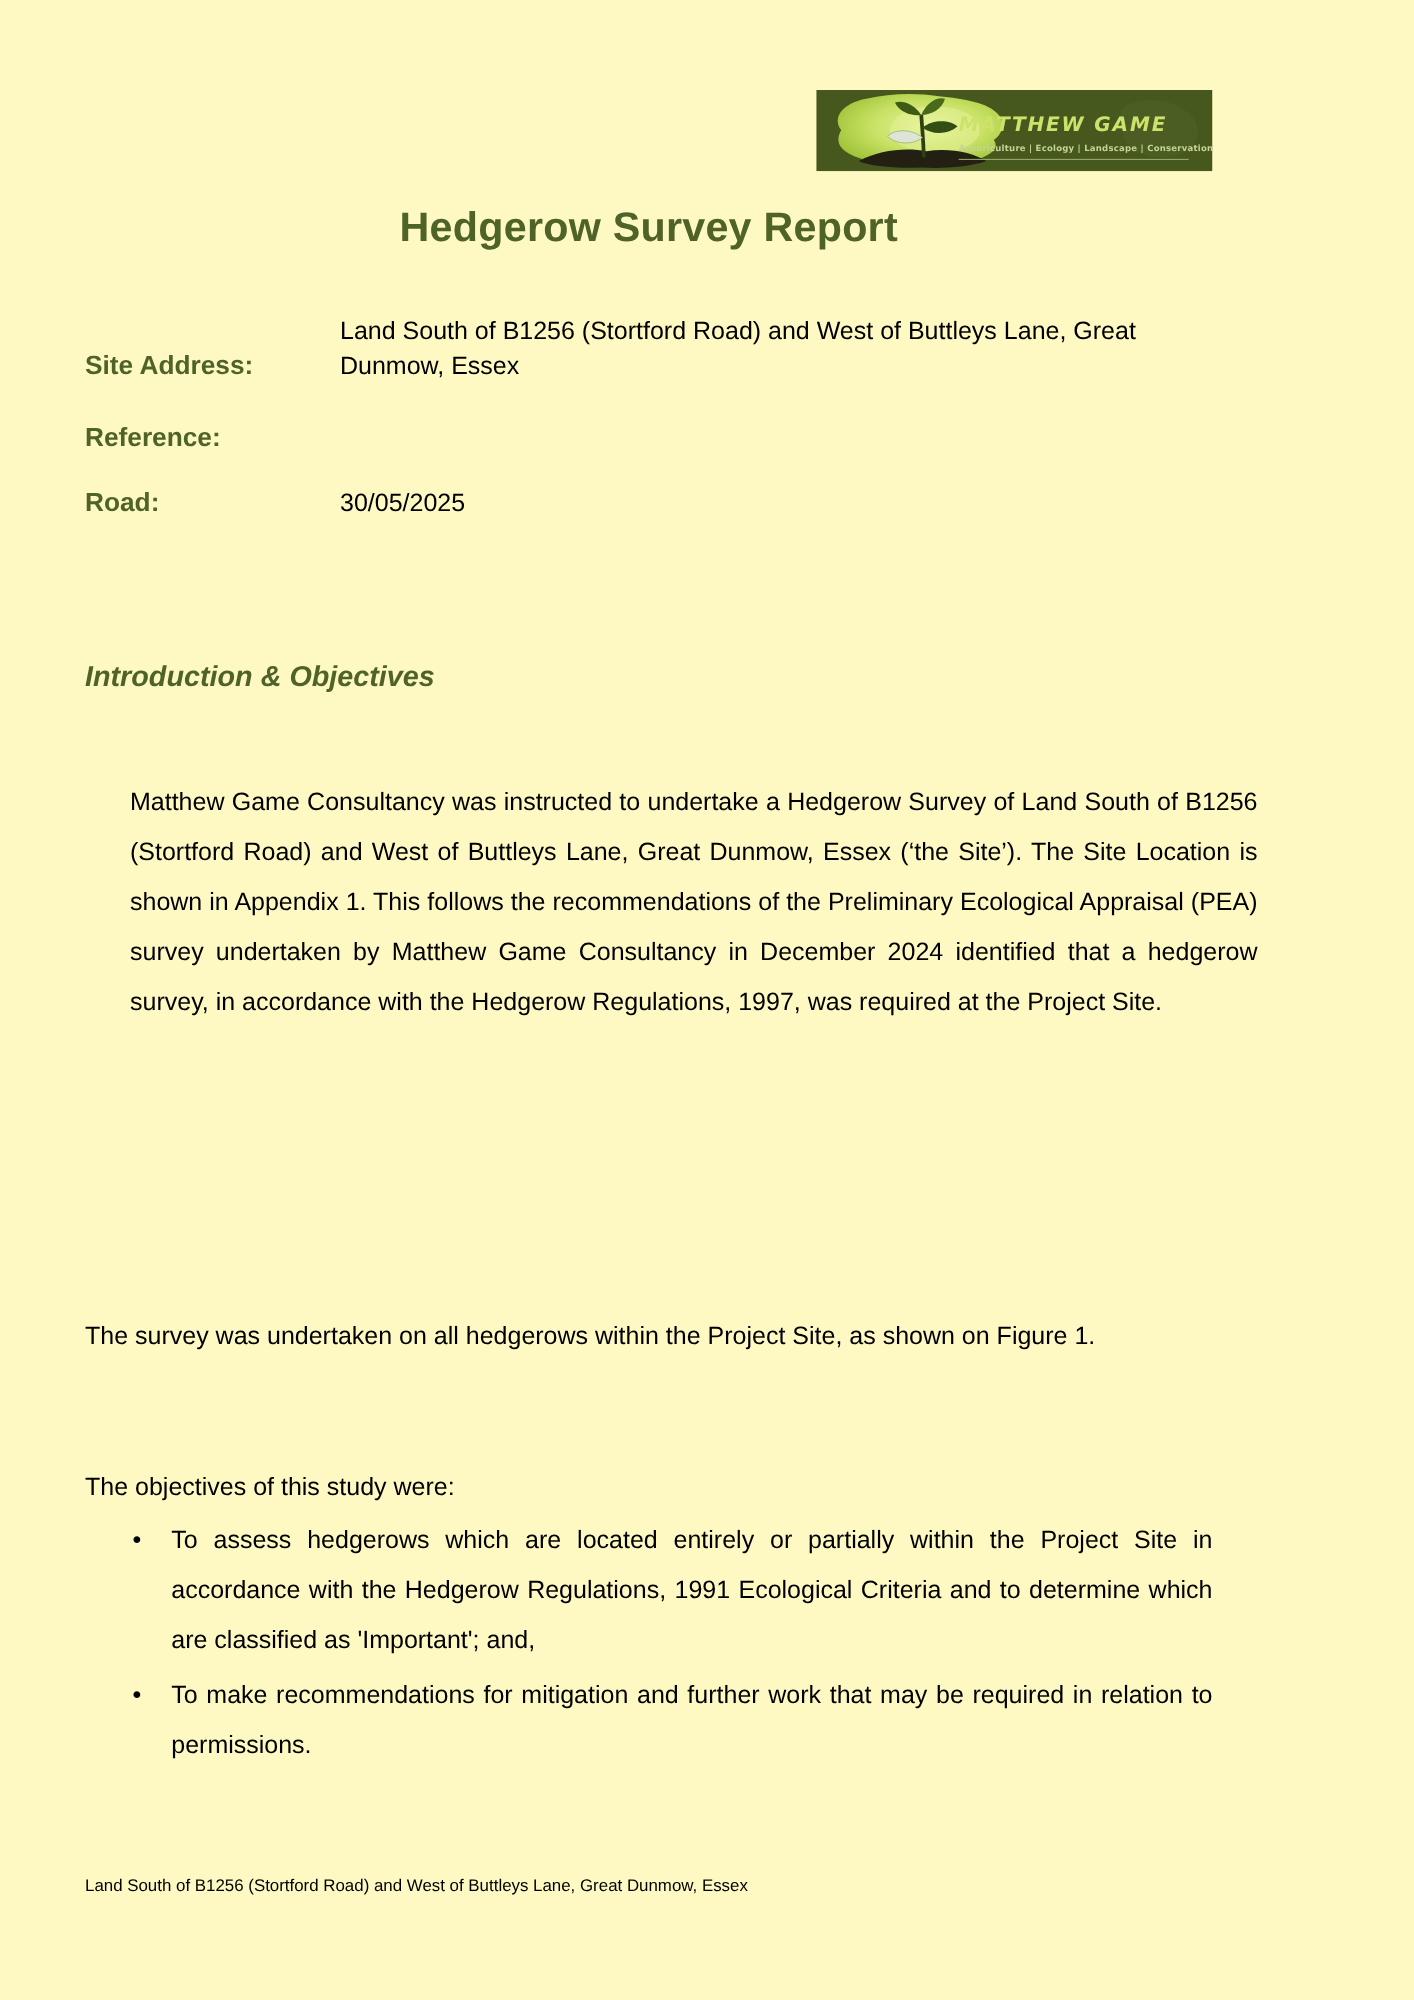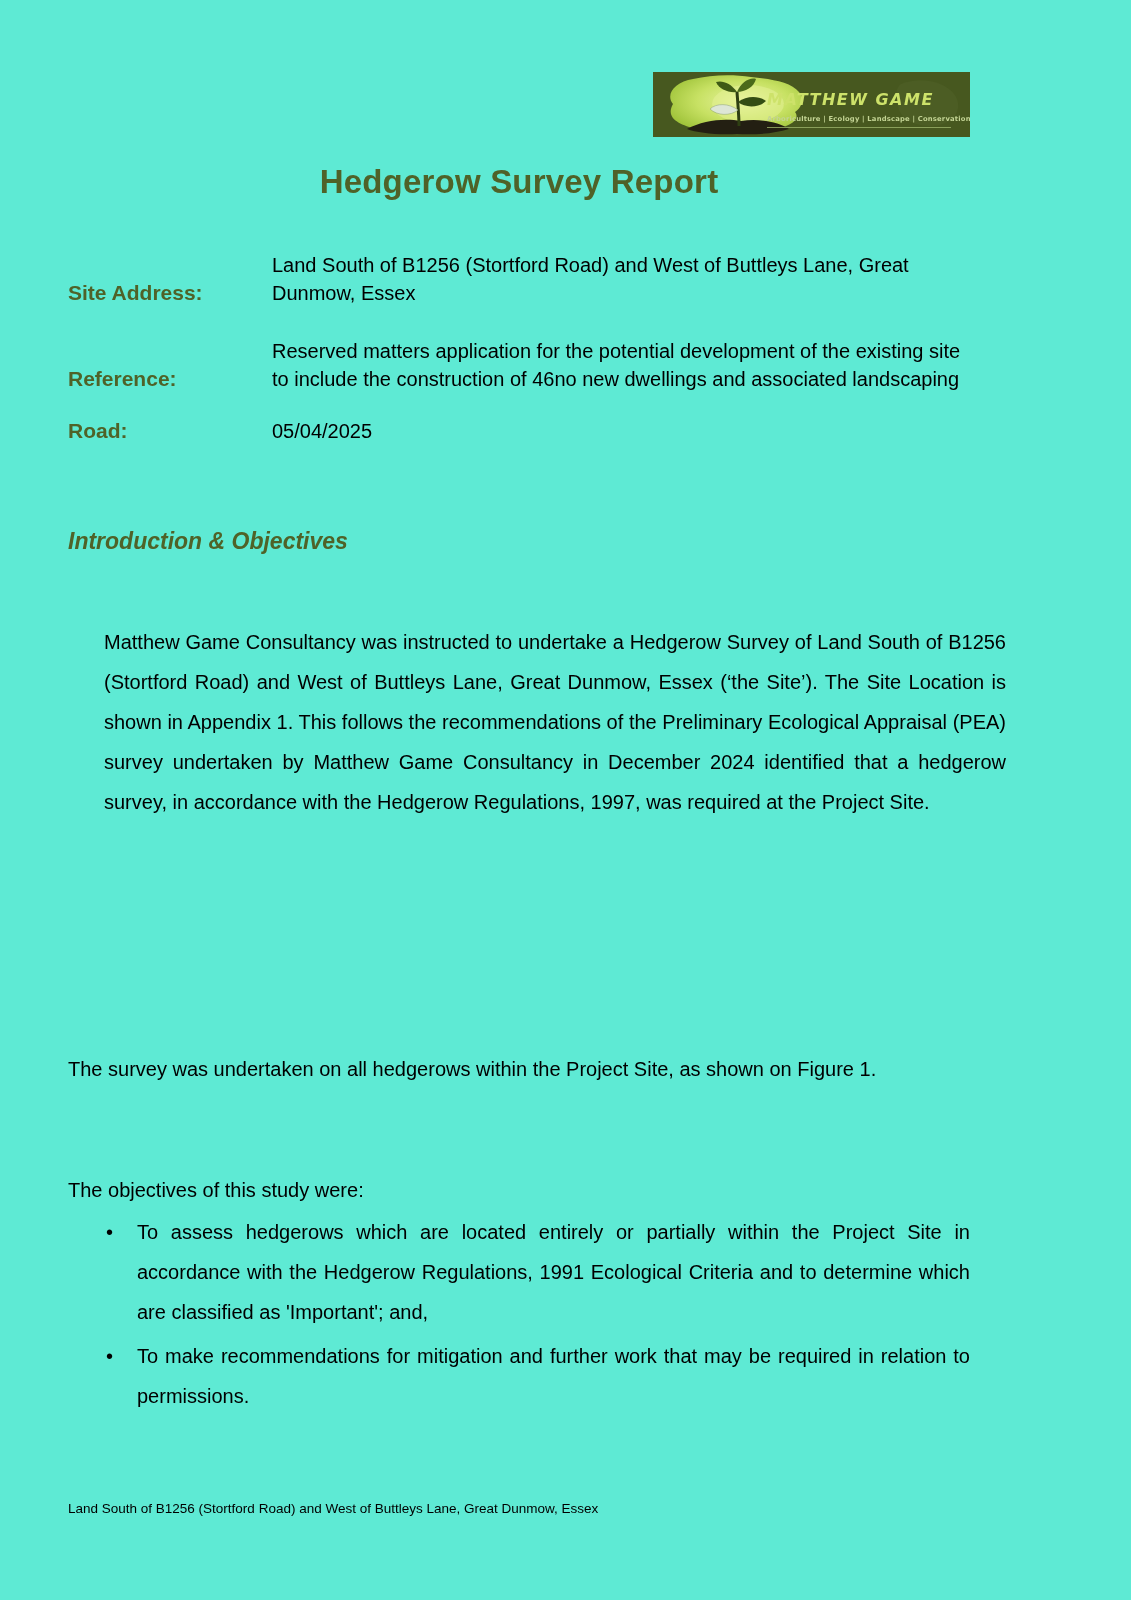--- a/index.html
+++ b/index.html
@@ -1,17 +1,17 @@
 <!DOCTYPE html>
 <html><head>
 <meta charset="utf-8">
 <style>
   html,body { margin:0; padding:0; background:#ffffff; }
   .page {
-    position:relative; width:1131px; height:1600px; background:#5eead4;
+    position:relative; width:1131px; height:1600px; background:#fef9c3;
     font-family:"Liberation Sans", sans-serif; color:#000; overflow:hidden;
   }
   
   .logo { position:absolute; left:653px; top:72px; width:317px; height:65px; }
   
   .title {
     position:absolute; left:68px; top:163px; width:902px; margin:0;
     text-align:center; font-size:33px; font-weight:bold; color:#4f6228;
     letter-spacing:0.2px;
   }
@@ -92,25 +92,24 @@
 
   <h1 class="title">Hedgerow Survey Report</h1>
 
   <div class="meta">
     <div class="meta-row r1">
       <div class="meta-label">Site Address:</div>
       <div class="meta-value">Land South of B1256 (Stortford Road) and West of Buttleys Lane, Great Dunmow, Essex</div>
     </div>
     <div class="meta-row r2">
       <div class="meta-label">Reference:</div>
-      <div class="meta-value">Reserved matters application for the potential development of the existing site to include the construction of 46no new dwellings and associated landscaping</div>
     </div>
     <div class="meta-row r3">
       <div class="meta-label">Road:</div>
-      <div class="meta-value">05/04/2025</div>
+      <div class="meta-value">30/05/2025</div>
     </div>
   </div>
 
   <h2 class="section">Introduction &amp; Objectives</h2>
 
   <p class="para p1">Matthew Game Consultancy was instructed to undertake a Hedgerow Survey of Land South of B1256 (Stortford Road) and West of Buttleys Lane, Great Dunmow, Essex (‘the Site’). The Site Location is shown in Appendix 1. This follows the recommendations of the Preliminary Ecological Appraisal (PEA) survey undertaken by Matthew Game Consultancy in December 2024 identified that a hedgerow survey, in accordance with the Hedgerow Regulations, 1997, was required at the Project Site.</p>
   <p class="para p3">The survey was undertaken on all hedgerows within the Project Site, as shown on Figure 1.</p>
   <p class="para p4">The objectives of this study were:</p>
 
   <ul class="bullets">

